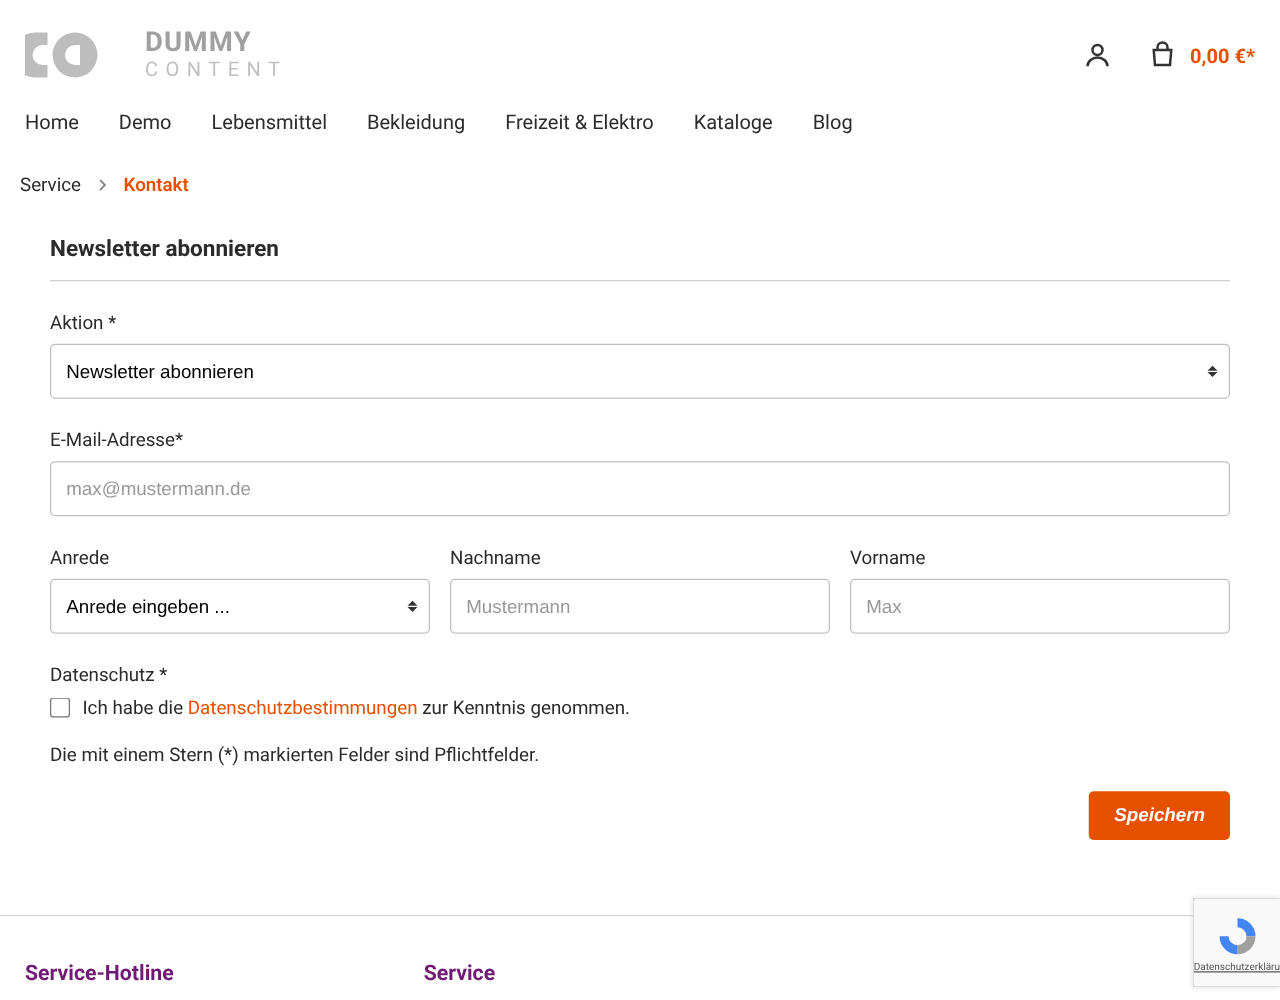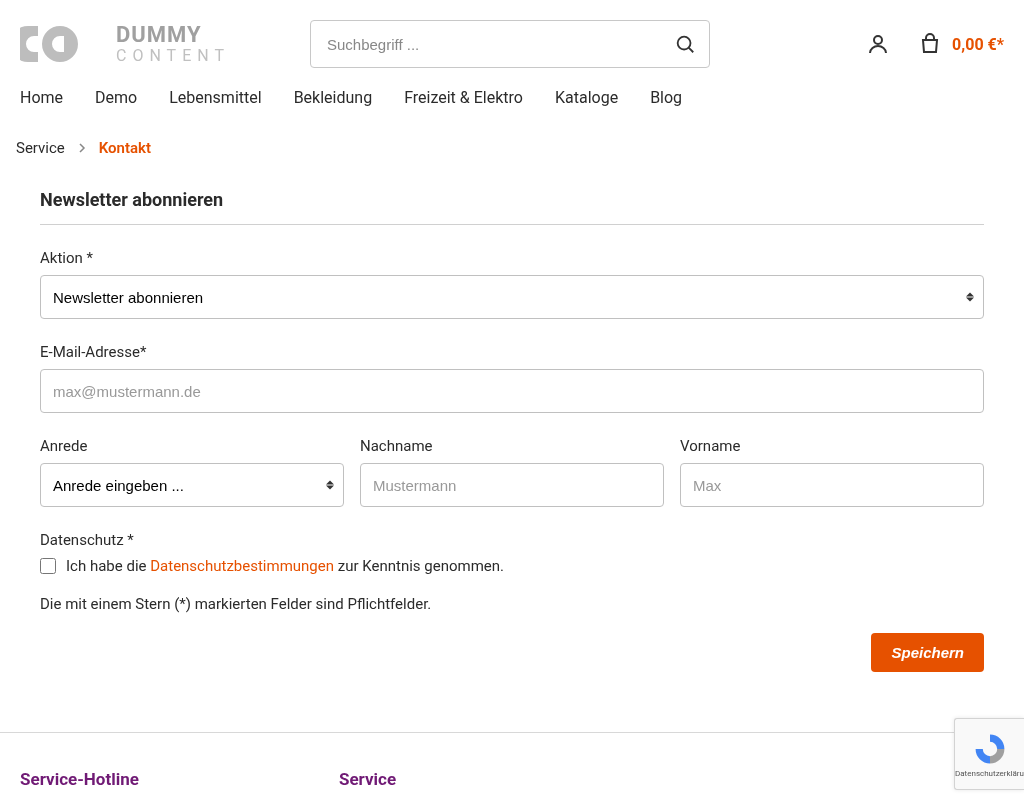--- a/index.html
+++ b/index.html
@@ -44,45 +44,38 @@
   .checkbox-row input[type=checkbox] { width: 16px; height: 16px; border: 1px solid #999; border-radius: 3px; }
   .checkbox-row .link { color: #e65100; cursor: pointer; }
   .required-note { font-size: 15px; color: #2b2b2b; margin-bottom: 20px; }
   .form-actions { display: flex; justify-content: flex-end; }
   .btn-primary { background: #e65100; color: #fff; border: none; border-radius: 4px; padding: 11px 20px; font-size: 15px; font-weight: 600; cursor: pointer; font-style: italic; }
   .footer-sep { border-top: 1px solid #d8d8d8; margin-top: 30px; }
   .footer { display: flex; gap: 200px; padding: 36px 20px 0; }
   .footer h3 { color: #701a75; font-size: 17px; font-weight: 700; }
   .recaptcha { position: fixed; bottom: 10px; right: 0; width: 70px; height: 72px; background: #f9f9f9; border: 1px solid #d3d3d3; border-right: none; border-radius: 3px 0 0 3px; box-shadow: 0 0 4px rgba(0,0,0,0.1); display:flex; flex-direction:column; align-items:center; justify-content:center; gap:2px; }
   .recaptcha-logo { width: 36px; height: 36px; }
-  .recaptcha-text { font-size: 8px; color: #555; white-space: nowrap; }
+  .recaptcha-text { font-size: 8px; color: #555; white-space: nowrap; text-decoration: underline; }
 </style>
 </head>
 <body>
 
 <div class="header">
   <div class="logo">
     <div class="logo-mark">
       <svg viewBox="0 0 84 48">
         <path d="M 8 6 A 18 18 0 0 0 8 42 L 18 42 L 18 32 L 14 32 A 8 8 0 0 1 14 16 L 18 16 L 18 6 Z" fill="#bdbdbd"></path>
         <rect x="26" y="22" width="6" height="6" fill="#bdbdbd"></rect>
         <path d="M 40 6 A 18 18 0 0 1 40 42 A 18 18 0 0 1 40 6 Z M 40 16 A 8 8 0 0 0 40 32 L 44 32 L 44 16 Z" fill="#bdbdbd"></path>
       </svg>
     </div>
     <div class="logo-text">
       <span class="top">DUMMY</span>
       <span class="bottom">CONTENT</span>
     </div>
-  </div>
-  <div class="search">
-    <input type="text" placeholder="Suchbegriff ..." style="">
-    <svg class="search-icon" width="22" height="22" viewBox="0 0 24 24" fill="none" stroke="#333" stroke-width="2">
-      <circle cx="11" cy="11" r="7"></circle>
-      <line x1="21" y1="21" x2="16" y2="16"></line>
-    </svg>
   </div>
   <div class="header-right">
     <button class="icon-btn">
       <svg width="24" height="24" viewBox="0 0 24 24" fill="none" stroke="#333" stroke-width="2">
         <circle cx="12" cy="8" r="4"></circle>
         <path d="M4 21c0-4 4-7 8-7s8 3 8 7"></path>
       </svg>
     </button>
     <div class="cart-wrap">
       <svg width="24" height="24" viewBox="0 0 24 24" fill="none" stroke="#333" stroke-width="2">

